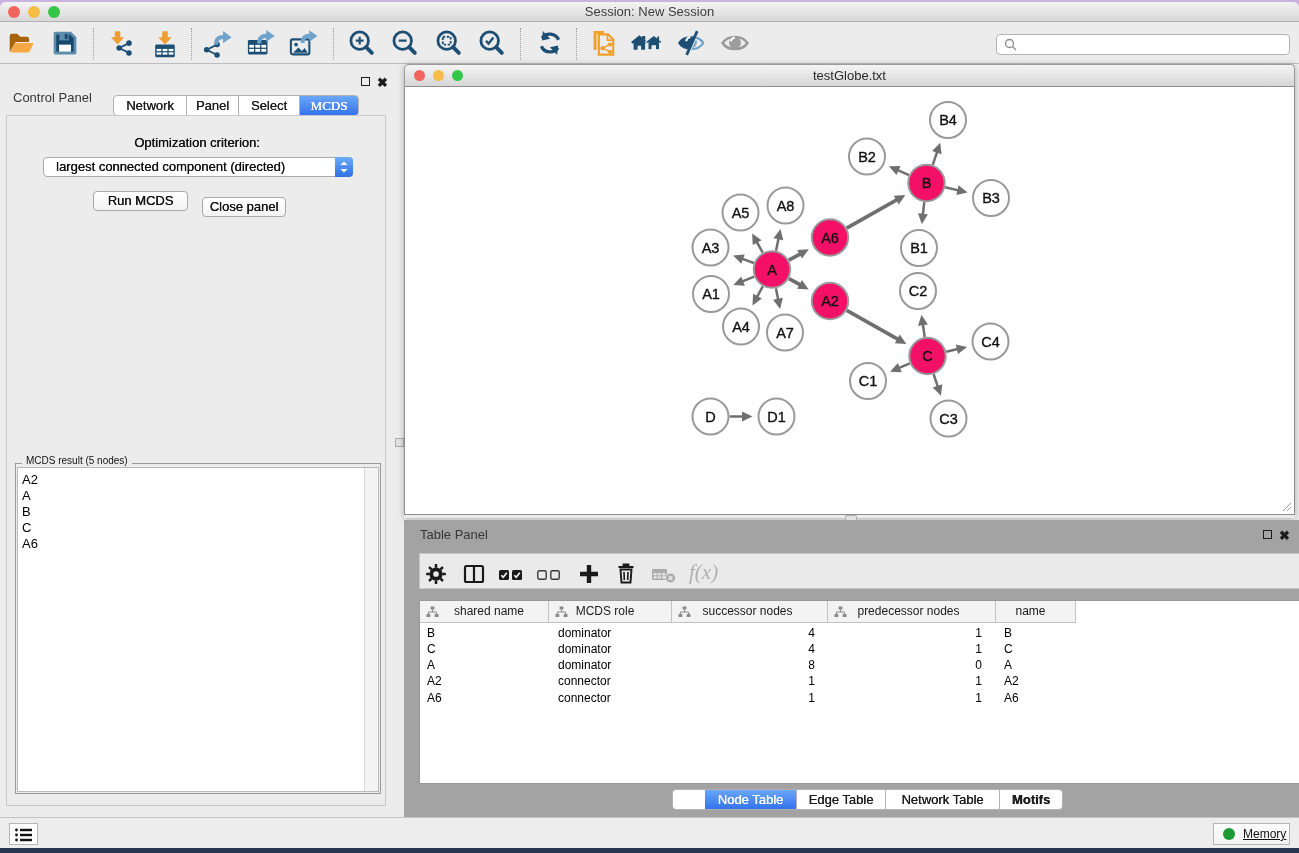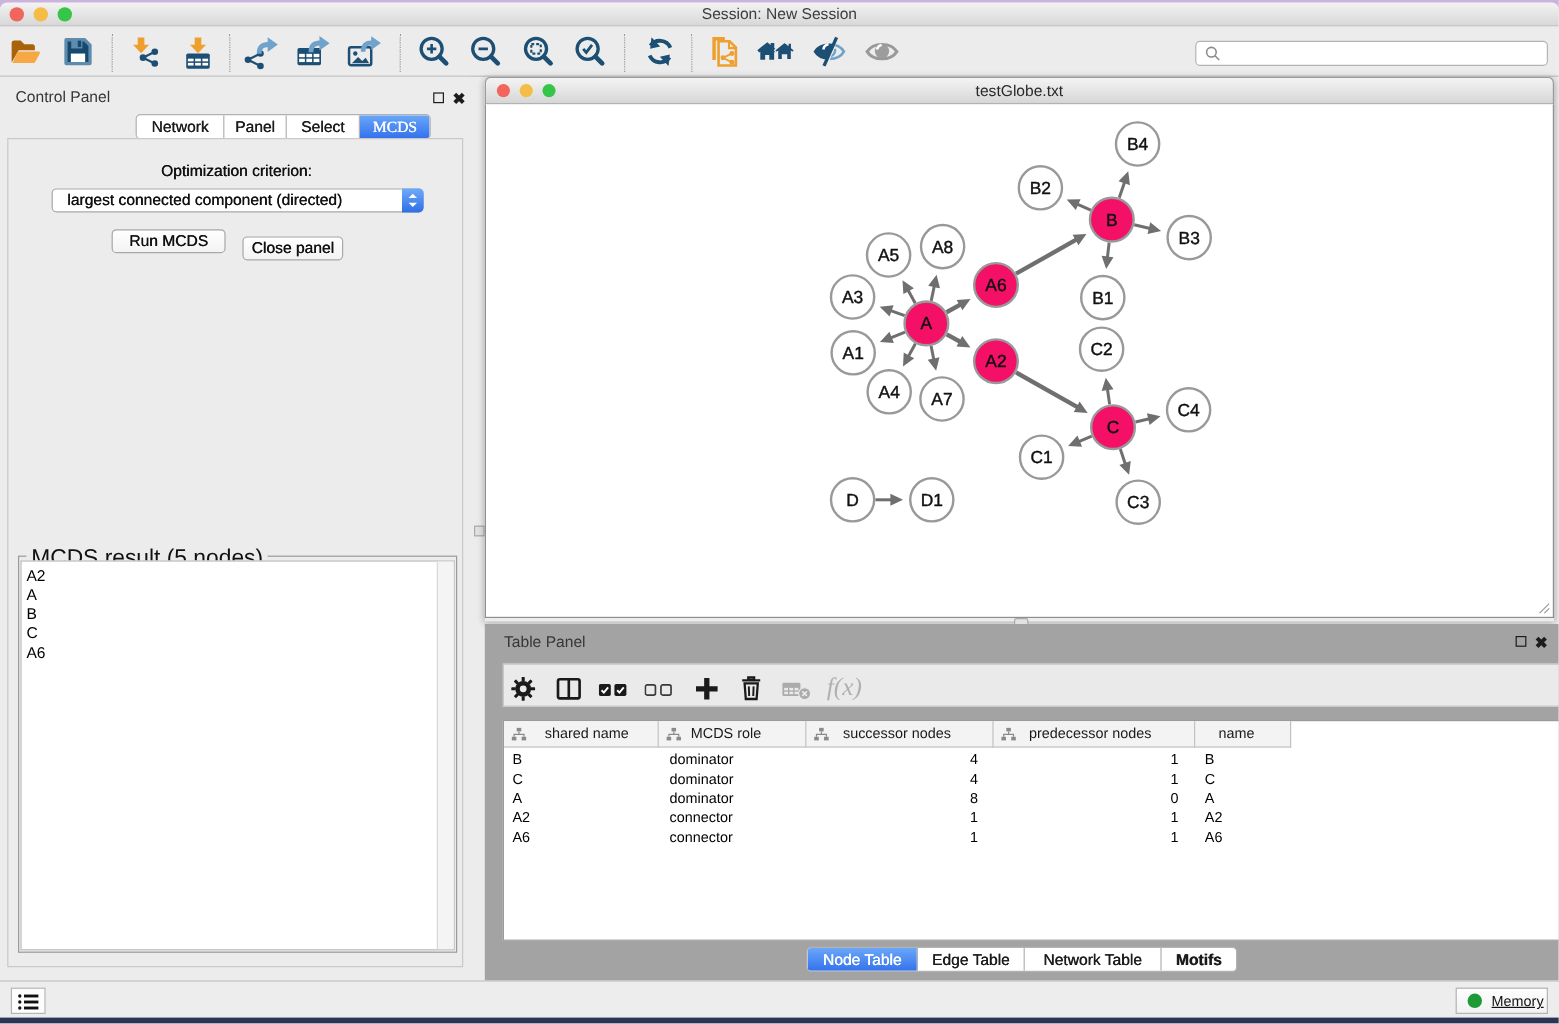--- a/index.html
+++ b/index.html
@@ -7,34 +7,34 @@
 #navybottom { position:absolute; left:0; top:848px; width:1299px; height:5px; background:#2b3752; }
 #appwin { position:absolute; left:0; top:2px; width:1299px; height:845px; background:#ececec; border-radius:6px 6px 0 0; overflow:hidden; }
 #titlebar { position:absolute; left:0; top:0; width:1299px; height:20px; background:linear-gradient(#f3f3f3,#d8d8d8); border-bottom:1px solid #b1b1b1; border-radius:6px 6px 0 0; }
 #titlebar .t { position:absolute; left:0; right:0; top:0; height:20px; line-height:20px; text-align:center; font-size:13px; color:#3c3c3c; }
 .tl { position:absolute; width:12px; height:12px; border-radius:50%; top:4px; }
 #toolbar { position:absolute; left:0; top:21px; width:1299px; height:41px; background:#ececec; border-bottom:1px solid #bdbdbd; }
 .vsep { position:absolute; top:5px; height:32px; width:0; border-left:1px dotted #9a9a9a; }
 #searchbox { position:absolute; left:996px; top:11px; width:294px; height:21px; background:#fff; border:1px solid #b4b4b4; border-radius:4px; }
 
 #cpanel { position:absolute; left:0; top:62px; width:392px; height:755px; background:#ececec; }
-#cpanel .hdr { position:absolute; left:13px; top:9px; font-size:13px; color:#363636; }
+#cpanel .hdr { position:absolute; left:13px; top:26px; font-size:13px; color:#363636; }
 .winbtn-sq { position:absolute; width:9px; height:9px; border:1.6px solid #1c1c1c; background:transparent; }
 .winbtn-x { position:absolute; font-size:13px; font-weight:bold; color:#1c1c1c; line-height:11px; }
 #cptabs { position:absolute; left:77px; top:31px; width:246px; height:21px; border:1px solid #b2b2b2; border-radius:4px; background:#fff; display:flex; font-size:13px; color:#1c1c1c; overflow:hidden; text-shadow:0.3px 0 0 currentColor;margin-left:36px; }
 #cptabs div { line-height:19px; text-align:center; border-right:1px solid #b2b2b2; }
 #cptabs div:last-child { border-right:none;font-family:Liberation Serif, serif; }
 #cptabs .sel { background:linear-gradient(#6aa7f8,#3472ee); color:#fff; }
 #cpane { position:absolute; left:6px; top:51px; width:380px; height:691px; border:1px solid #c9c9c9; background:#ececec; }
 #optlabel { position:absolute; left:0; width:380px; top:19px; text-align:center; font-size:13px; color:#111; text-shadow:0.3px 0 0 currentColor; }
 #optsel { position:absolute; left:36px; top:41px; width:310px; height:20px; background:#fff; border:1px solid #a9a9a9; border-radius:4px; font-size:13px; color:#111; line-height:18px; padding-left:12px; text-shadow:0.3px 0 0 currentColor; }
 #optsel .spin { position:absolute; right:-1px; top:-1px; width:18px; height:20px; border-radius:0 4px 4px 0; background:linear-gradient(#6fabf9,#2e6fe4); }
 .btn { position:absolute; height:20px; background:linear-gradient(#ffffff,#f3f3f3); border:1px solid #a9a9a9; border-radius:4px; font-size:13px; color:#111; text-align:center; line-height:18px; text-shadow:0.3px 0 0 currentColor; }
 #fieldset { position:absolute; left:8px; top:347px; width:366px; height:331px; border:1px solid #9a9a9a; }
-#fieldset .leg { position:absolute; left:6px; top:-9px; background:#ececec; padding:0 4px; font-size:19px; color:#111; }
+#fieldset .leg { position:absolute; left:6px; top:-9px; background:#ececec; padding:0 4px; font-size:10px; color:#111; }
 #mlist { position:absolute; left:1px; top:3px; width:362px; height:325px; background:#fff; border:1px solid #b9b9b9; }
 #mlist .sb { position:absolute; right:0px; top:0; width:14px; height:323px; background:#f4f4f4; border-left:1px solid #d8d8d8; }
 #mlist div.it { position:absolute; left:4px; font-size:13px; color:#000; }
 
 #netwin { position:absolute; left:404px; top:62px; width:891px; height:454px; border-radius:5px 5px 0 0; box-shadow:0 1px 6px rgba(0,0,0,0.28); }
 #nettitle { position:absolute; left:0; top:0; width:891px; height:23px; background:linear-gradient(#f4f4f4,#d6d6d6); border:1px solid #9b9b9b; border-bottom:1px solid #8f8f8f; border-radius:5px 5px 0 0; }
 #nettitle .t { position:absolute; left:0; right:0; top:0; height:22px; line-height:22px; text-align:center; font-size:13px; color:#2a2a2a; }
 #netcanvas { position:absolute; left:0; top:23px; width:891px; height:428px; background:#fff; border:1px solid #8f8f8f; border-top:none; }
 #grip { position:absolute; right:2px; bottom:2px; width:12px; height:12px; }
 #lefthandle { position:absolute; left:395px; top:436px; width:9px; height:9px; background:#e2e2e2; border:1px solid #ababab; }
@@ -44,21 +44,21 @@
 #tpanel .hdr { position:absolute; left:16px; top:7px; font-size:13px; color:#363636; }
 #ttoolbar { position:absolute; left:15px; top:33px; width:1271px; height:36px; background:#eaeaea; border:1px solid #c6c6c6; }
 #ttable { position:absolute; left:15px; top:80px; width:1271px; height:184px; background:#fff; border:1px solid #9a9a9a; }
 #thead { position:absolute; left:0; top:0; width:656px; height:22px; background:#f3f3f3; border-bottom:1px solid #c2c2c2; }
 #thead .cell { position:absolute; top:0; height:22px; border-right:1px solid #c2c2c2; }
 #thead .lbl { position:absolute; top:0; width:100%; text-align:center; line-height:21px; font-size:12px; color:#1a1a1a; }
 .trow { position:absolute; font-size:12px; color:#000; height:16px; line-height:16px; }
 #ttabs { position:absolute; left:268px; top:269px; height:21px; display:flex; font-size:13px; color:#1c1c1c; border:1px solid #b2b2b2; border-radius:4px; background:#fff; overflow:hidden; text-shadow:0.3px 0 0 currentColor; }
 #ttabs div { line-height:19px; text-align:center; border-right:1px solid #b2b2b2; }
 #ttabs div:last-child { border-right:none;font-weight:bold; }
-#ttabs .sel { background:linear-gradient(#6aa7f8,#3472ee); color:#fff; }
+#ttabs .sel { background:linear-gradient(#6aa7f8,#3472ee); color:#fff;margin-left:32px; }
 
 #statusbar { position:absolute; left:0; top:817px; width:1299px; height:30px; background:#ededed; border-top:1px solid #c2c2c2; }
 #listbtn { position:absolute; left:9px; top:5px; width:29px; height:22px; background:#fdfdfd; border:1px solid #b5b5b5; }
 #membtn { position:absolute; left:1213px; top:5px; width:77px; height:22px; background:linear-gradient(#fdfdfd,#f2f2f2); border:1px solid #b5b5b5; font-size:12px; color:#111; }
 #membtn .dot { position:absolute; left:9px; top:4px; width:12px; height:12px; border-radius:50%; background:#1d9a35; }
 #membtn .t { position:absolute; left:29px; top:0; line-height:21px;text-decoration:underline; }
 </style></head><body>
 <div id="purpletop"></div>
 <div id="appwin">
   <div id="titlebar">

